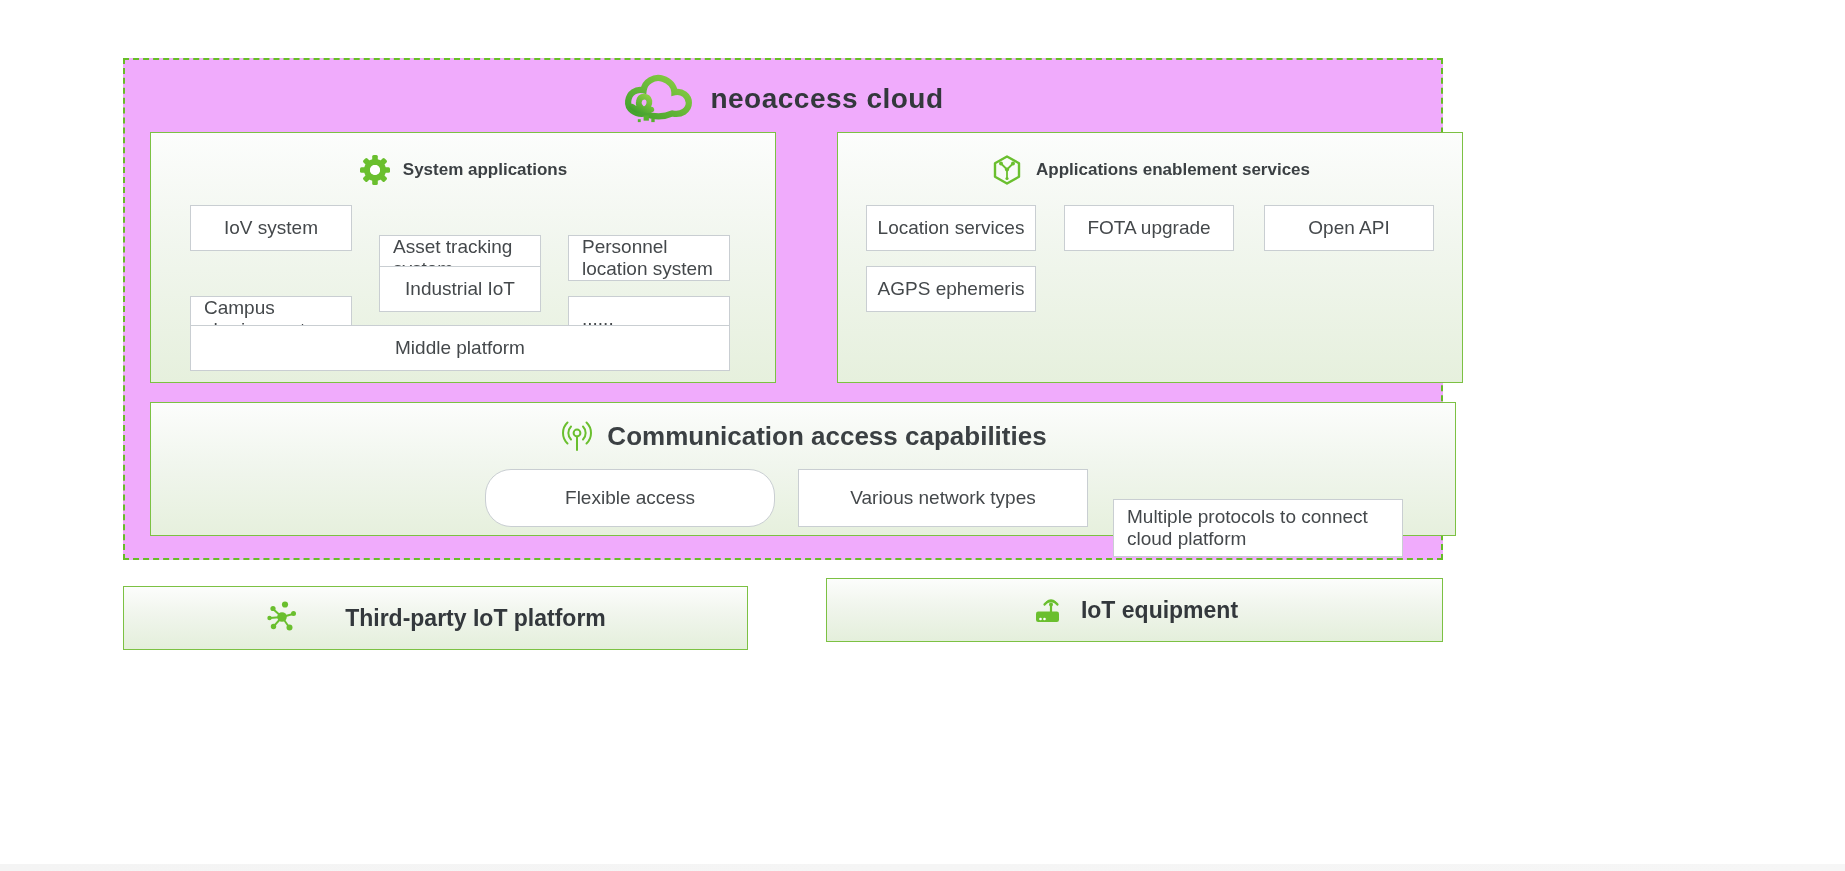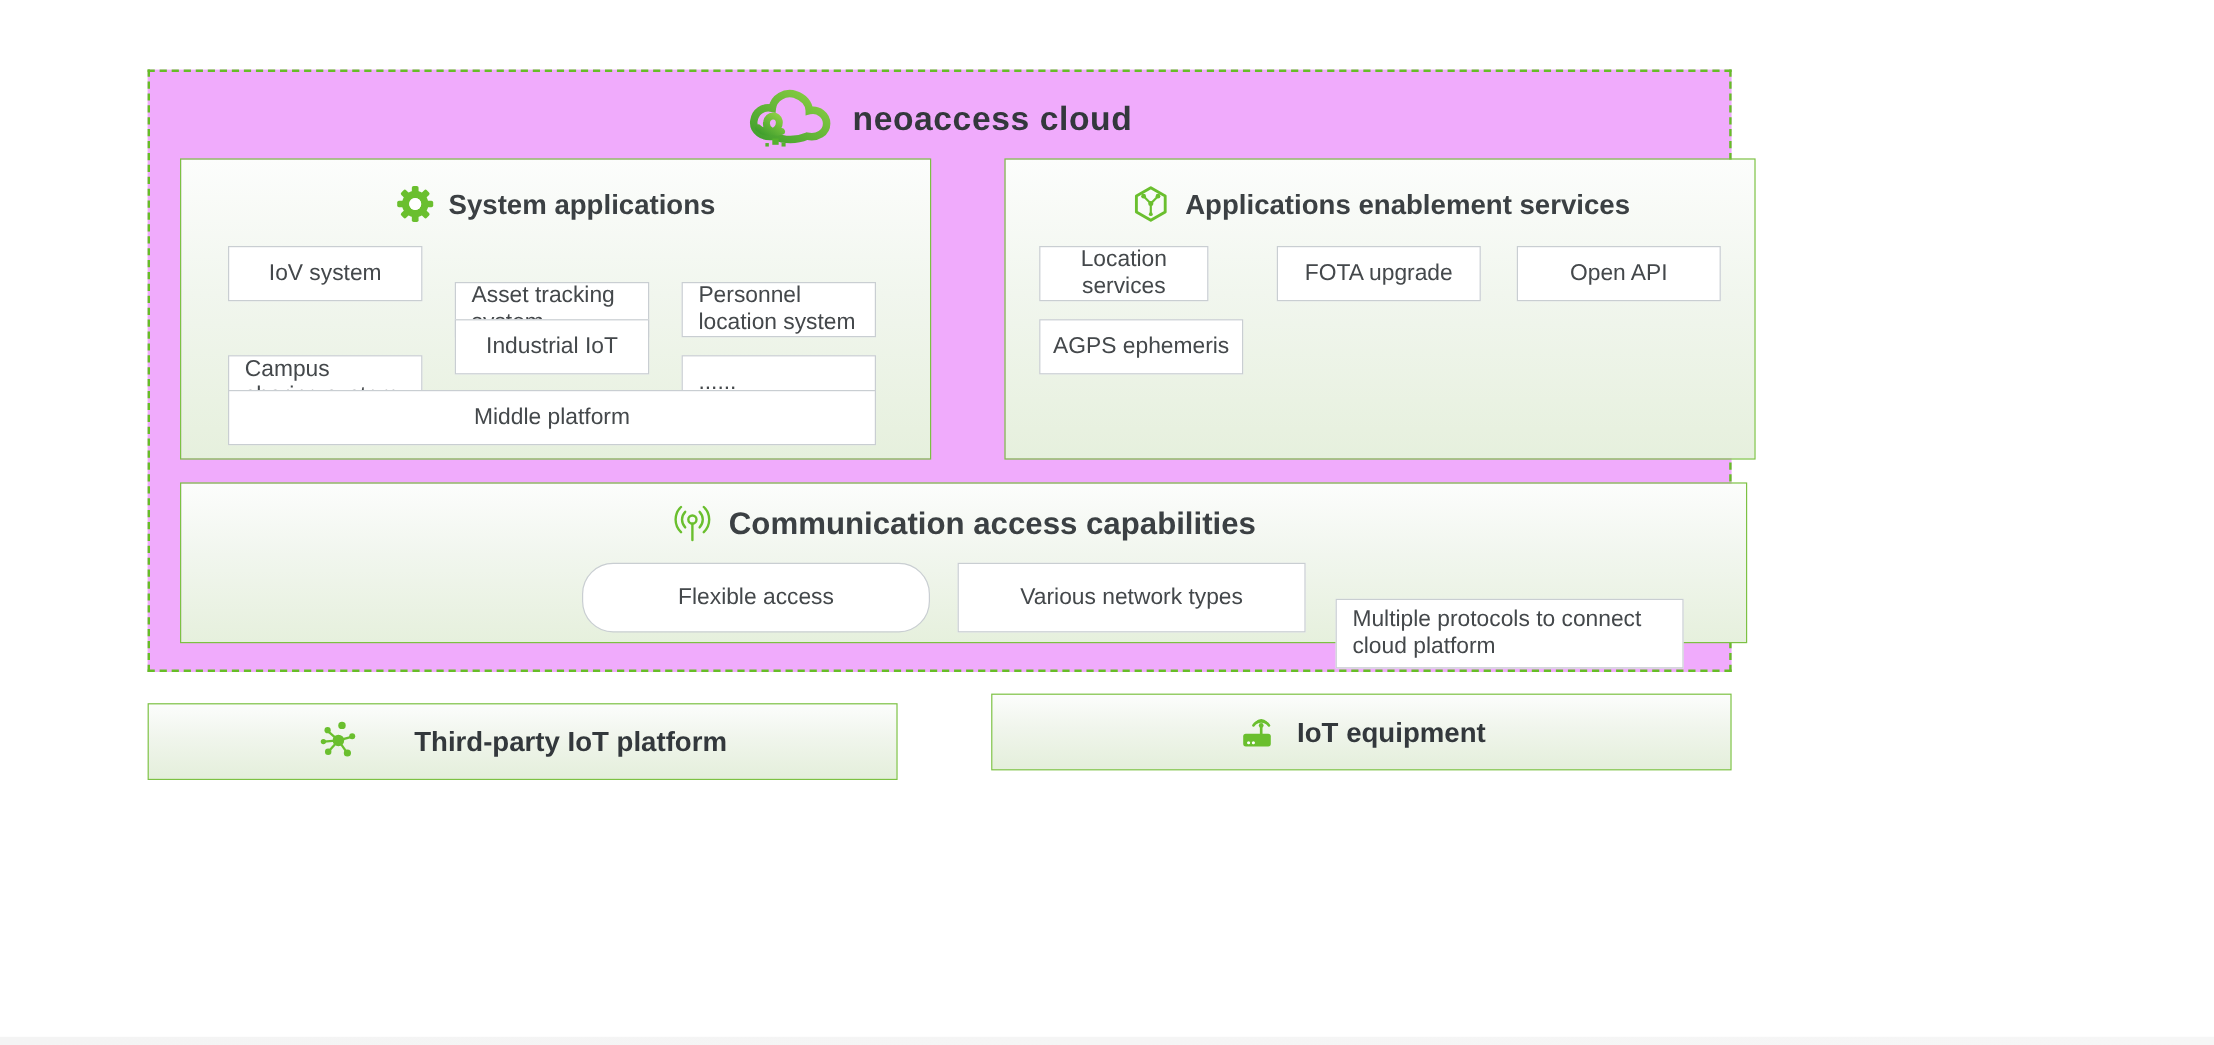--- a/index.html
+++ b/index.html
@@ -24,21 +24,21 @@
     border:1px solid #7cc143;
     background:linear-gradient(180deg,#fcfdfc 0%,#f1f6ee 45%,#e6f0dd 100%);
   }
   .panel-a{left:25px;top:72px;width:624px;height:249px;}
   .panel-b{left:677px;top:72px;width:624px;height:249px;margin-left:35px;}
   .panel-c{left:25px;top:342px;width:1276px;height:132px;padding-left:28px;}
   .panel-title-row{
     position:absolute;left:0;top:16px;width:100%;height:42px;
     display:flex;align-items:center;justify-content:center;gap:12px;
   }
-  .panel-title{font-size:23px;font-weight:bold;color:#3b4043;}
+  .panel-title{font-size:17px;font-weight:bold;color:#3b4043;}
   .panel-title-lg{font-size:26px;}
   
   .item{
     position:absolute;background:#ffffff;border:1px solid #c9ced2;
     display:flex;align-items:center;justify-content:center;
     font-size:19px;line-height:22px;color:#44484b;text-align:center;
     box-sizing:border-box;padding:2px 10px;
   }
   .item.left{justify-content:flex-start;text-align:left;padding-left:13px;margin-top:30px;}
   .h46{height:46px;} .h58{height:58px;}
@@ -121,21 +121,21 @@
           <g fill="#6abf2e">
             <circle cx="17" cy="16.5" r="2.1"></circle>
             <circle cx="11" cy="10.5" r="2"></circle>
             <circle cx="23" cy="10.5" r="2"></circle>
             <circle cx="17" cy="25.5" r="1.6"></circle>
           </g>
         </svg>
       </span>
       <span class="panel-title">Applications enablement services</span>
     </div>
-    <div class="item h46" style="left:28px;top:72px;width:141px;">Location services</div>
+    <div class="item h46" style="left:28px;top:72px;width:170px;">Location services</div>
     <div class="item h46" style="left:226px;top:72px;width:170px;">FOTA upgrade</div>
     <div class="item h46" style="left:426px;top:72px;width:170px;">Open API</div>
     <div class="item h46" style="left:28px;top:133px;width:170px;">AGPS ephemeris</div>
   </div>
 
   <div class="abs panel panel-c">
     <div class="panel-title-row" style="top:12px;">
       <span class="icon">
         <svg width="36" height="36" viewBox="0 0 36 36">
           <g fill="none" stroke="#6abf2e" stroke-width="2" stroke-linecap="round">

